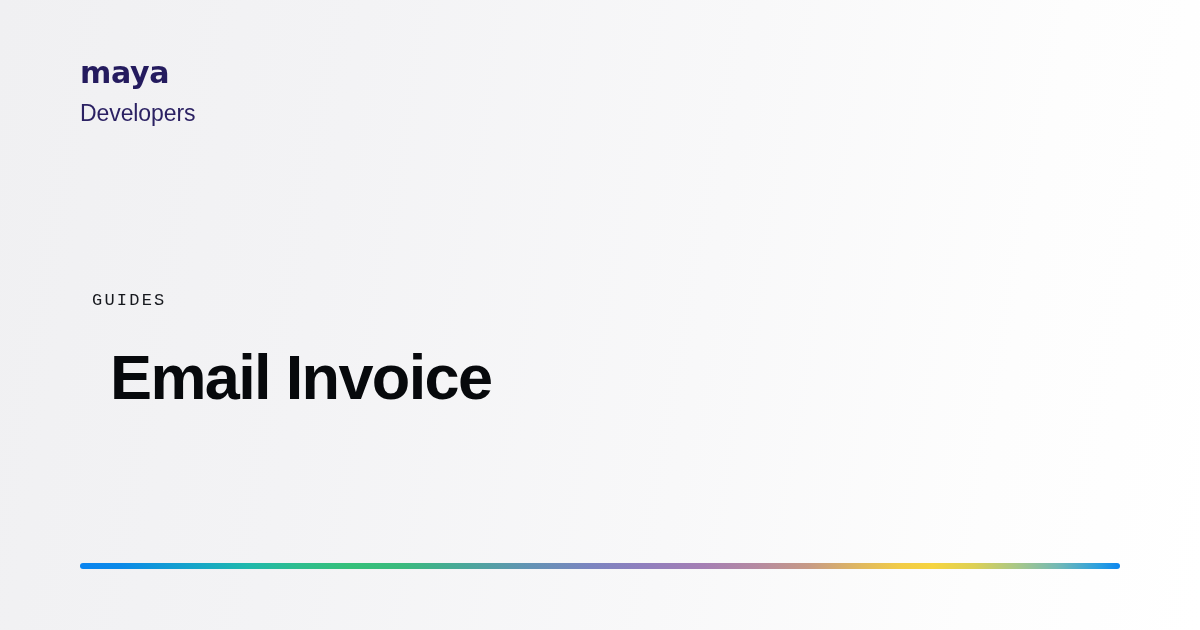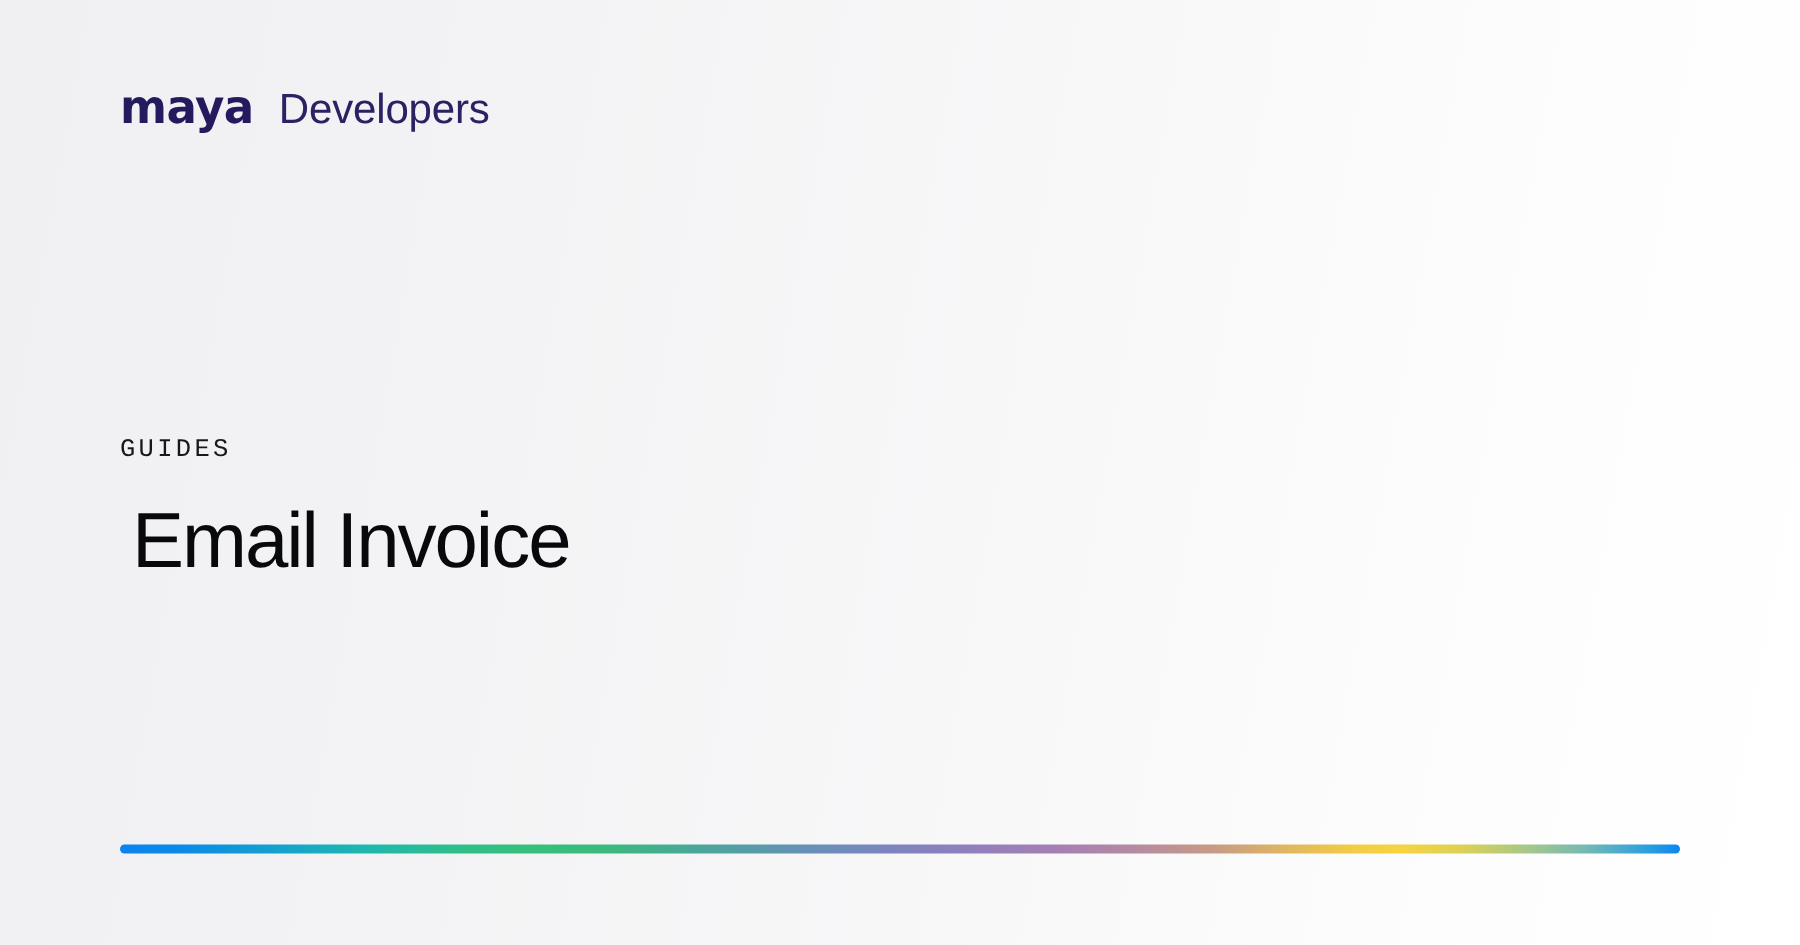--- a/index.html
+++ b/index.html
@@ -24,63 +24,64 @@
 
   
   .brand {
     position: absolute;
     left: 80px;
     top: 57px;
     display: flex;
     align-items: baseline;
     gap: 14px;
     white-space: nowrap;
+    flex-direction: column;
   }
   .brand-mark {
     font-family: "DejaVu Sans", sans-serif;
     font-size: 31px;
     font-weight: bold;
     letter-spacing: -0.012em;
     color: #241b5e;
     line-height: 1;
     transform: scaleX(0.97);
     transform-origin: left bottom;
   }
   .brand-word {
     font-family: "Liberation Sans", sans-serif;
-    font-size: 28px;
+    font-size: 23px;
     font-weight: 400;
     letter-spacing: -0.004em;
     color: #2b2163;
     line-height: 1;
     text-align: right;
   }
 
   
   .content {
     position: absolute;
-    left: 80px;
+    left: 92px;
     top: 292px;
     width: 790px;
   }
   .eyebrow {
     font-family: "Liberation Mono", "DejaVu Sans Mono", monospace;
     font-size: 17px;
     font-weight: 400;
     letter-spacing: 0.13em;
     color: #16181d;
     line-height: 1;
     margin: 0;
   }
   .title {
-    margin: 8px;
+    margin: 18px;
     padding-top: 16px;
     font-family: "Liberation Sans", sans-serif;
-    font-size: 52px;
-    font-weight: normal;
+    font-size: 63px;
+    font-weight: bold;
     letter-spacing: -0.026em;
     color: #07090c;
     line-height: 1.08;
   }
   .description {
     margin: 0;
     padding-top: 21px;
     font-family: "Liberation Sans", sans-serif;
     font-size: 23.5px;
     font-weight: 400;

